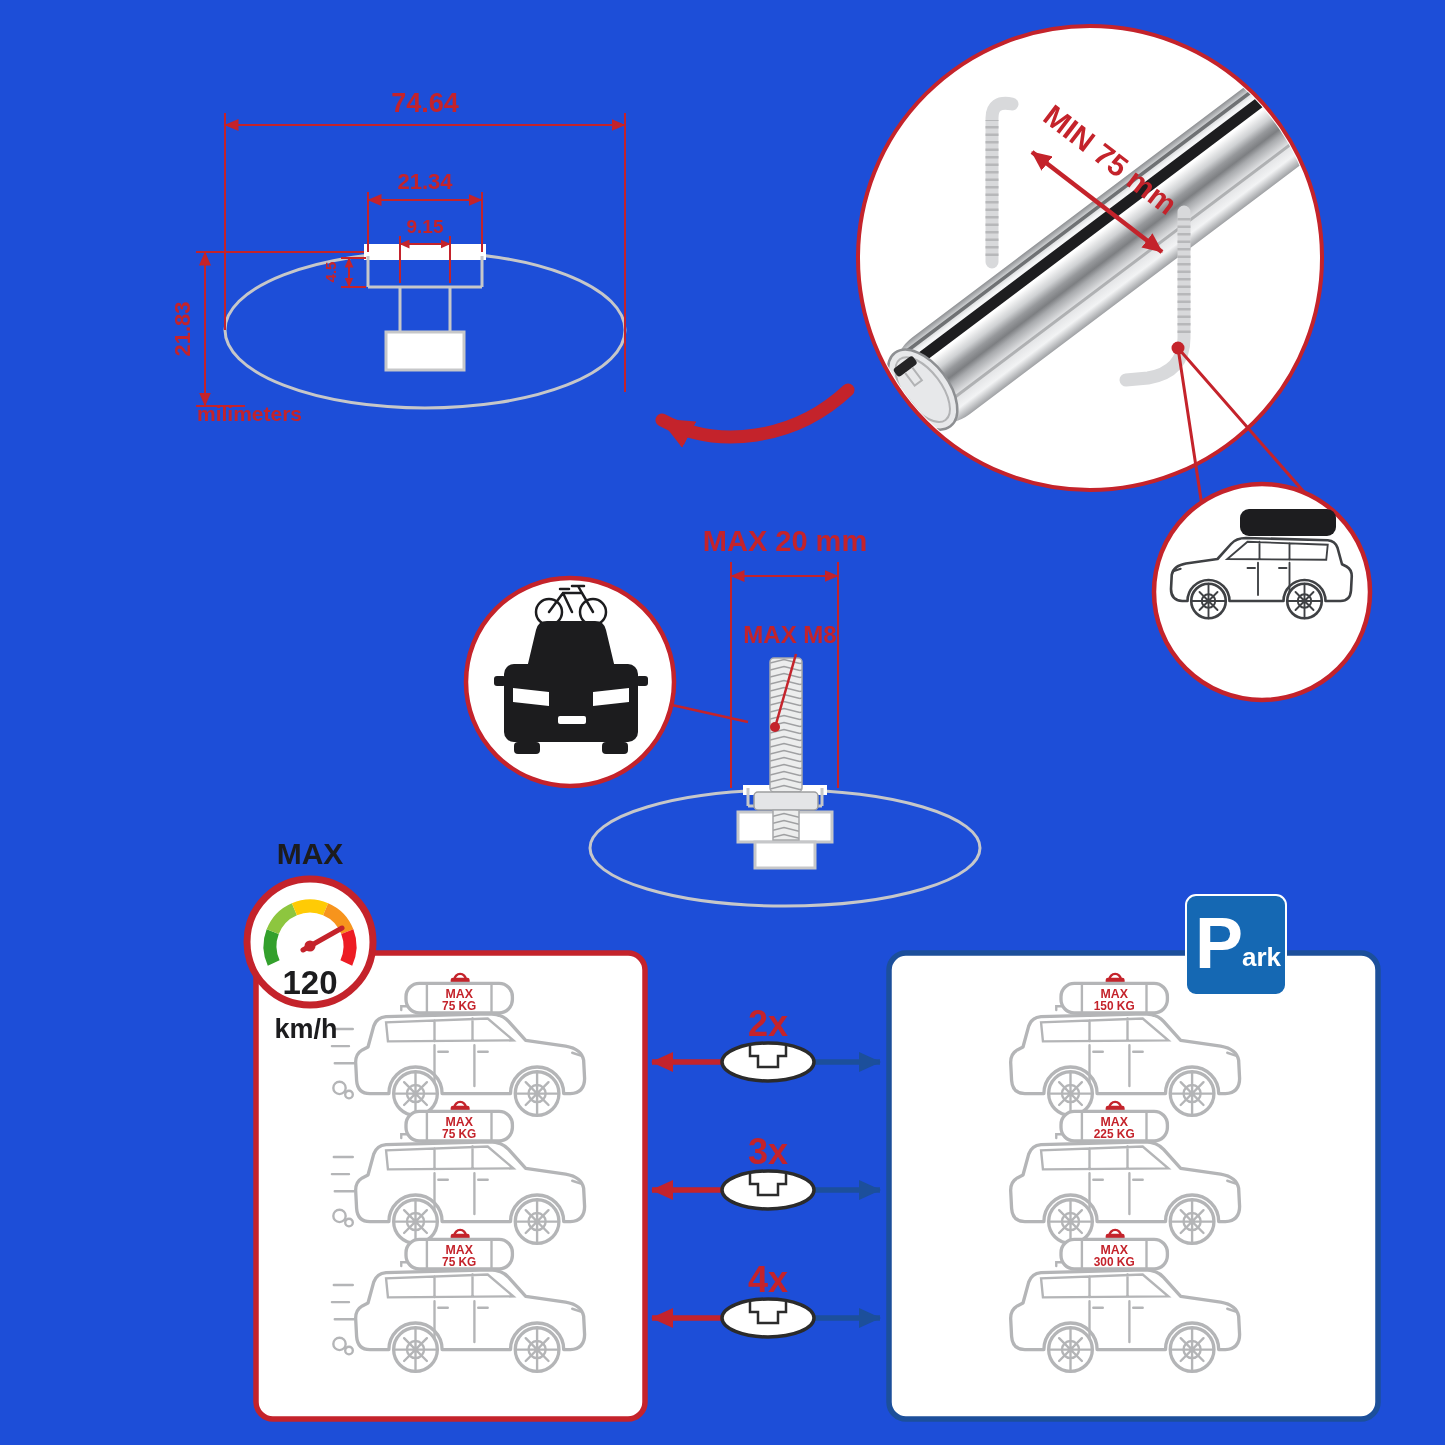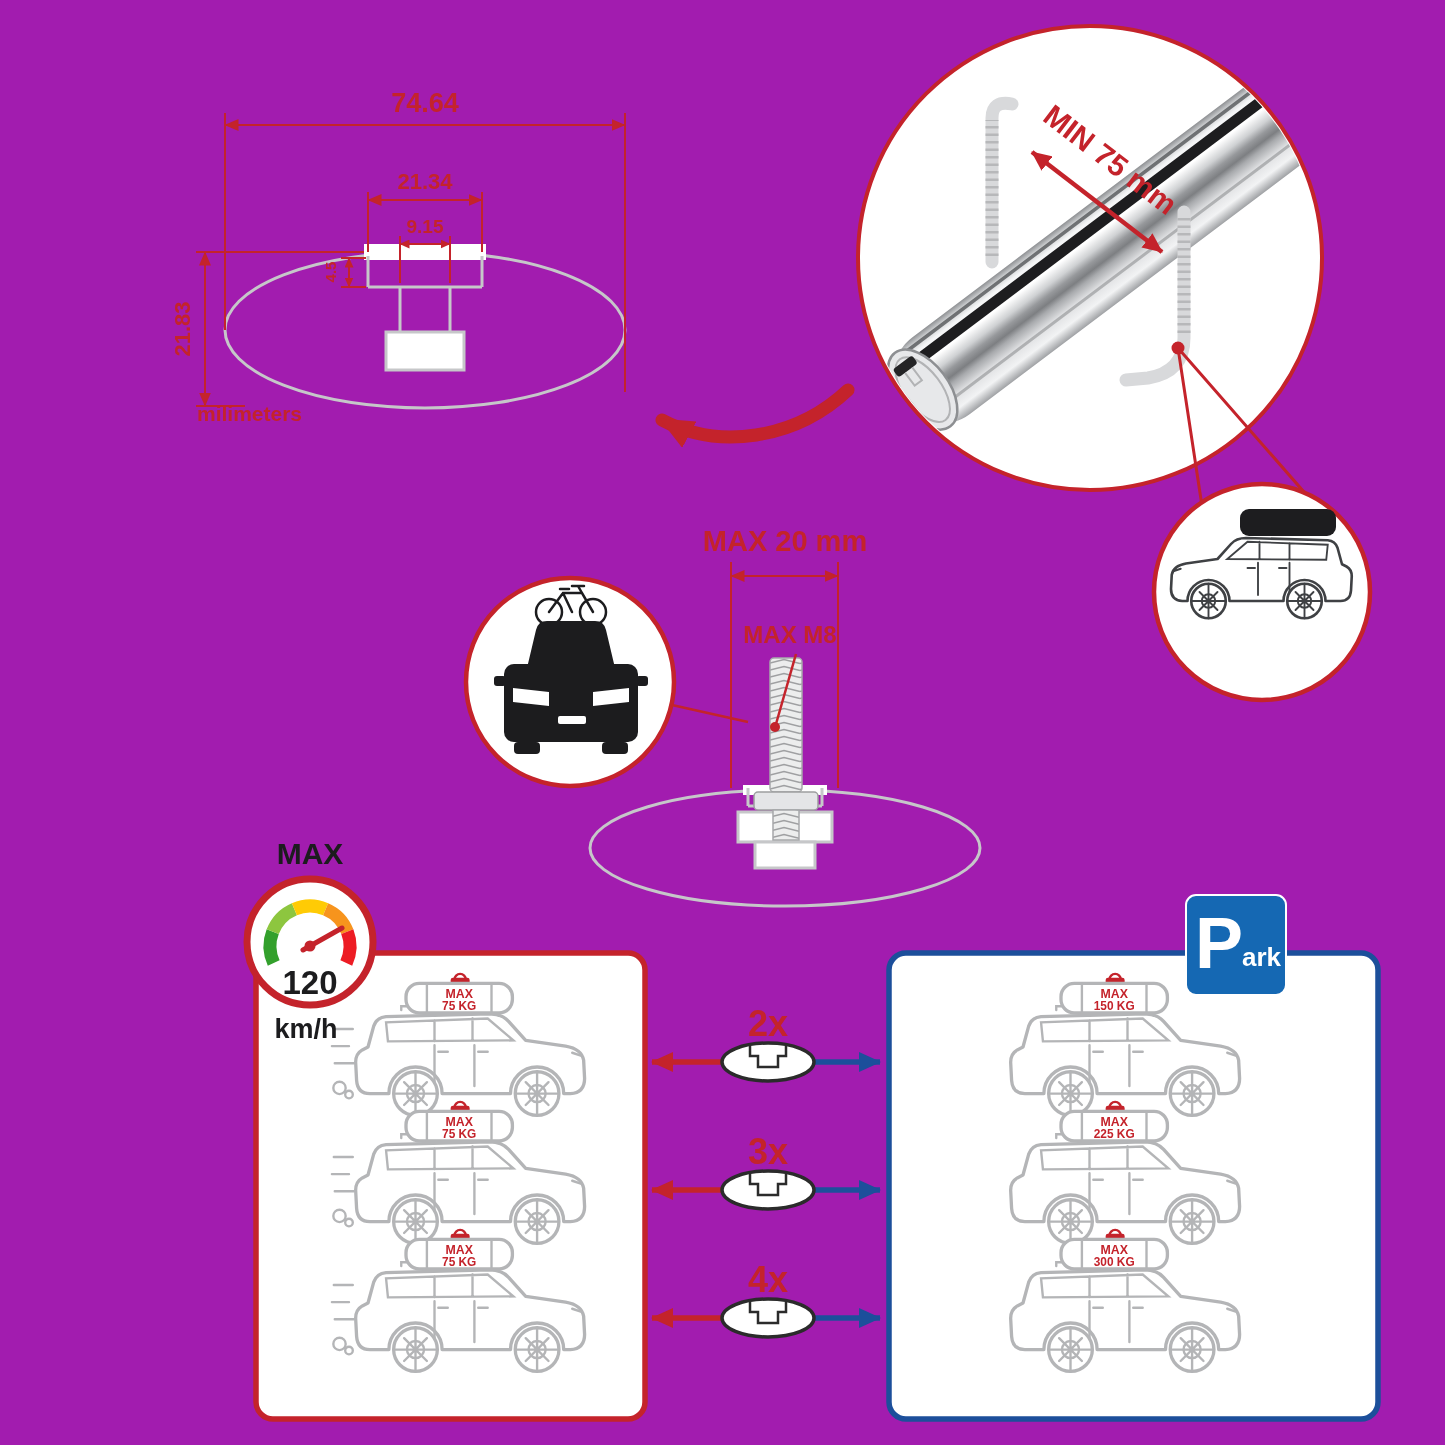--- a/index.html
+++ b/index.html
@@ -1,17 +1,17 @@
 <!DOCTYPE html>
 <html><head>
 <meta charset="utf-8">
 <style>
   *{margin:0;padding:0;box-sizing:border-box}
   body{background:#fff}
-  #canvas{position:relative;width:1445px;height:1445px;background:#a21caf;font-family:"Liberation Sans",sans-serif}
+  #canvas{position:relative;width:1445px;height:1445px;background:#1d4ed8;font-family:"Liberation Sans",sans-serif}
   svg{display:block}
   text{font-family:"Liberation Sans",sans-serif}
   .lbl{fill:#c4232b;font-weight:bold}
   .dkt{fill:#1c1c1e;font-weight:bold}
   .dim{stroke:#c4232b;stroke-width:2;fill:none}
   .dimh{stroke:#c4232b;stroke-width:4.5;fill:none}
   .redline{stroke:#c4232b;fill:none}
   .gline{stroke:#c6c7c9;stroke-width:3;fill:none}
   .gfill{stroke:#c6c7c9;stroke-width:3;fill:#fff}
   .car-gray{color:#b4b5b7}

